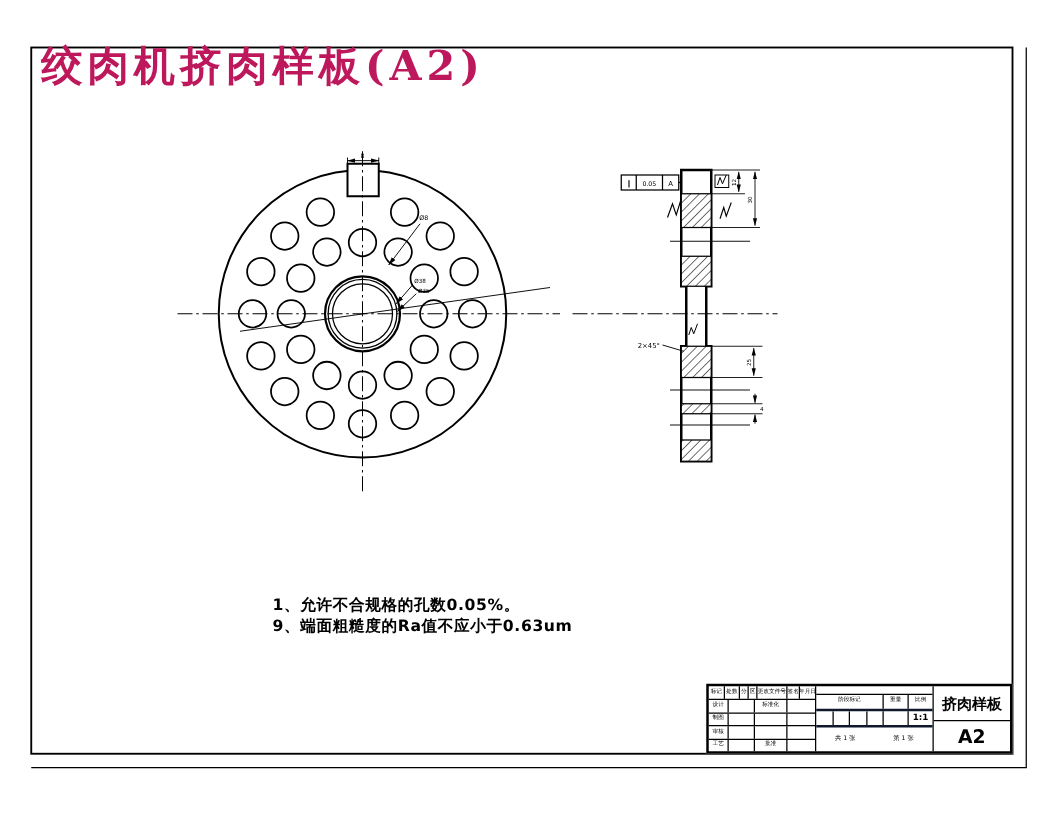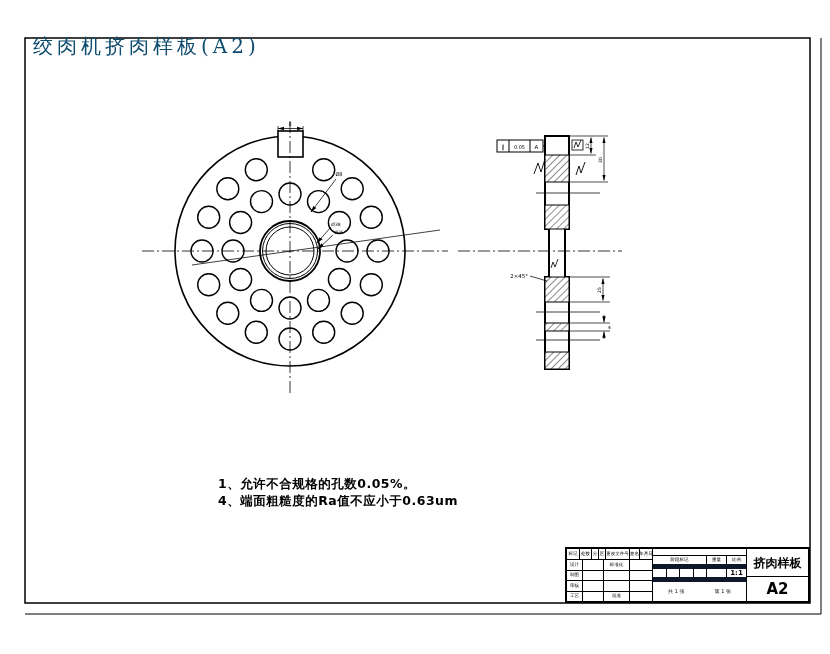--- a/index.html
+++ b/index.html
@@ -1,37 +1,37 @@
 <!DOCTYPE html>
 <html><head>
 <meta charset="utf-8">
 <style>
   html,body{margin:0;padding:0;background:#fff;}
   #app{position:relative;width:830px;height:654px;background:#fff;overflow:hidden;
        font-family:"DejaVu Sans",sans-serif;color:#000;}
   #cad{position:absolute;left:0;top:0;}
   #cad text{font-family:"DejaVu Sans",sans-serif;fill:#000;}
   .sheet-title{position:absolute;left:33px;top:36px;font-family:"DejaVu Serif",serif;
-       font-size:20px;font-weight:normal;color:#0c4a6e;letter-spacing:4px;white-space:nowrap;line-height:1;}
+       font-size:33px;font-weight:bold;color:#be185d;letter-spacing:4px;white-space:nowrap;line-height:1;}
   .tech{position:absolute;left:218px;top:476px;}
   .tech-h{font-size:15px;font-weight:bold;letter-spacing:2px;}
   .tech-item{font-size:12.5px;font-weight:bold;margin-top:0;letter-spacing:.5px;white-space:nowrap;}
   
   .tb{position:absolute;left:565px;top:547px;width:245px;height:56px;border:2px solid #000;
       box-sizing:border-box;display:flex;background:#fff;line-height:1;}
   .tb *{box-sizing:border-box;}
   .tb-left{width:85px;display:flex;flex-direction:column;}
   .tbrow{display:flex;flex:1;border-bottom:1px solid #000;}
   .tbrow:last-child{border-bottom:none;}
   .tbc{border-right:1px solid #000;font-size:4.5px;overflow:hidden;white-space:nowrap;
        display:flex;align-items:center;justify-content:center;}
   .tbc:last-child{border-right:none;}
   .tb-mid{width:94px;border-left:1px solid #000;display:flex;flex-direction:column;}
   .tbm-top{height:7px;border-bottom:1px solid #000;}
-  .tbm-r1,.tbm-r2{height:13px;display:flex;border-bottom:5px solid #0f172a;}
+  .tbm-r1,.tbm-r2{height:13px;display:flex;border-bottom:2px solid #0f172a;}
   .tbm-r1 .tbc,.tbm-r2 .tbc{font-size:4.5px;}
   .tbm-r2 .scalev{font-size:7px;font-weight:bold;}
   .tbm-r3{flex:1;display:flex;align-items:center;justify-content:space-around;font-size:5px;}
   .tb-right{width:62px;border-left:1px solid #000;display:flex;flex-direction:column;}
   .tbr-name{height:28px;border-bottom:1px solid #000;display:flex;align-items:center;
        justify-content:center;font-size:12px;font-weight:bold;white-space:nowrap;}
   .tbr-no{flex:1;display:flex;align-items:center;justify-content:center;font-size:15px;font-weight:bold;}
 </style>
 </head>
 <body>
@@ -141,21 +141,21 @@
         <line x1="604" y1="315" x2="604" y2="322.3" stroke="#000" stroke-width="0.7" marker-end="url(#arrE)"></line>
         <line x1="604" y1="339" x2="604" y2="331.7" stroke="#000" stroke-width="0.7" marker-end="url(#arrE)"></line>
         <text x="608" y="329" font-size="4.5" text-anchor="start">4</text>
       </g>
     </svg>
 
   <div class="sheet-title">绞肉机挤肉样板(A2)</div>
 
   <div class="tech">
     <div class="tech-item">1、允许不合规格的孔数0.05%。</div>
-    <div class="tech-item">4、端面粗糙度的Ra值不应小于0.63um</div>
+    <div class="tech-item">9、端面粗糙度的Ra值不应小于0.63um</div>
   </div>
 
   <div class="tb">
     <div class="tb-left">
       <div class="tbrow" id="tb-rev-row" style="flex:none;height:11px;">
           <div class="tbc" style="width: 13px;">标记</div>
           <div class="tbc" style="width: 12px;">处数</div>
           <div class="tbc" style="width: 7px;">分</div>
           <div class="tbc" style="width: 7px;">区</div>
           <div class="tbc" style="width: 24px;">更改文件号</div>

